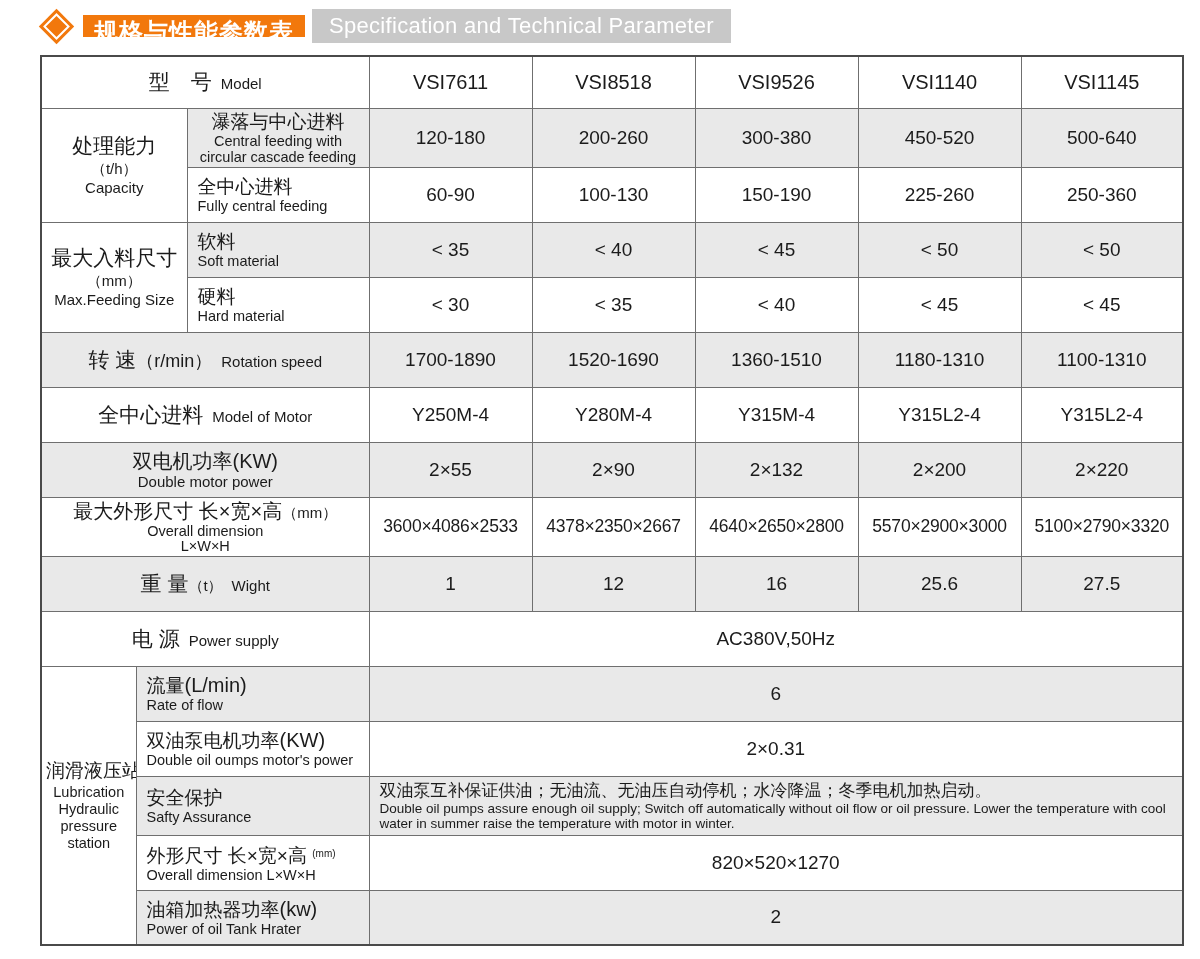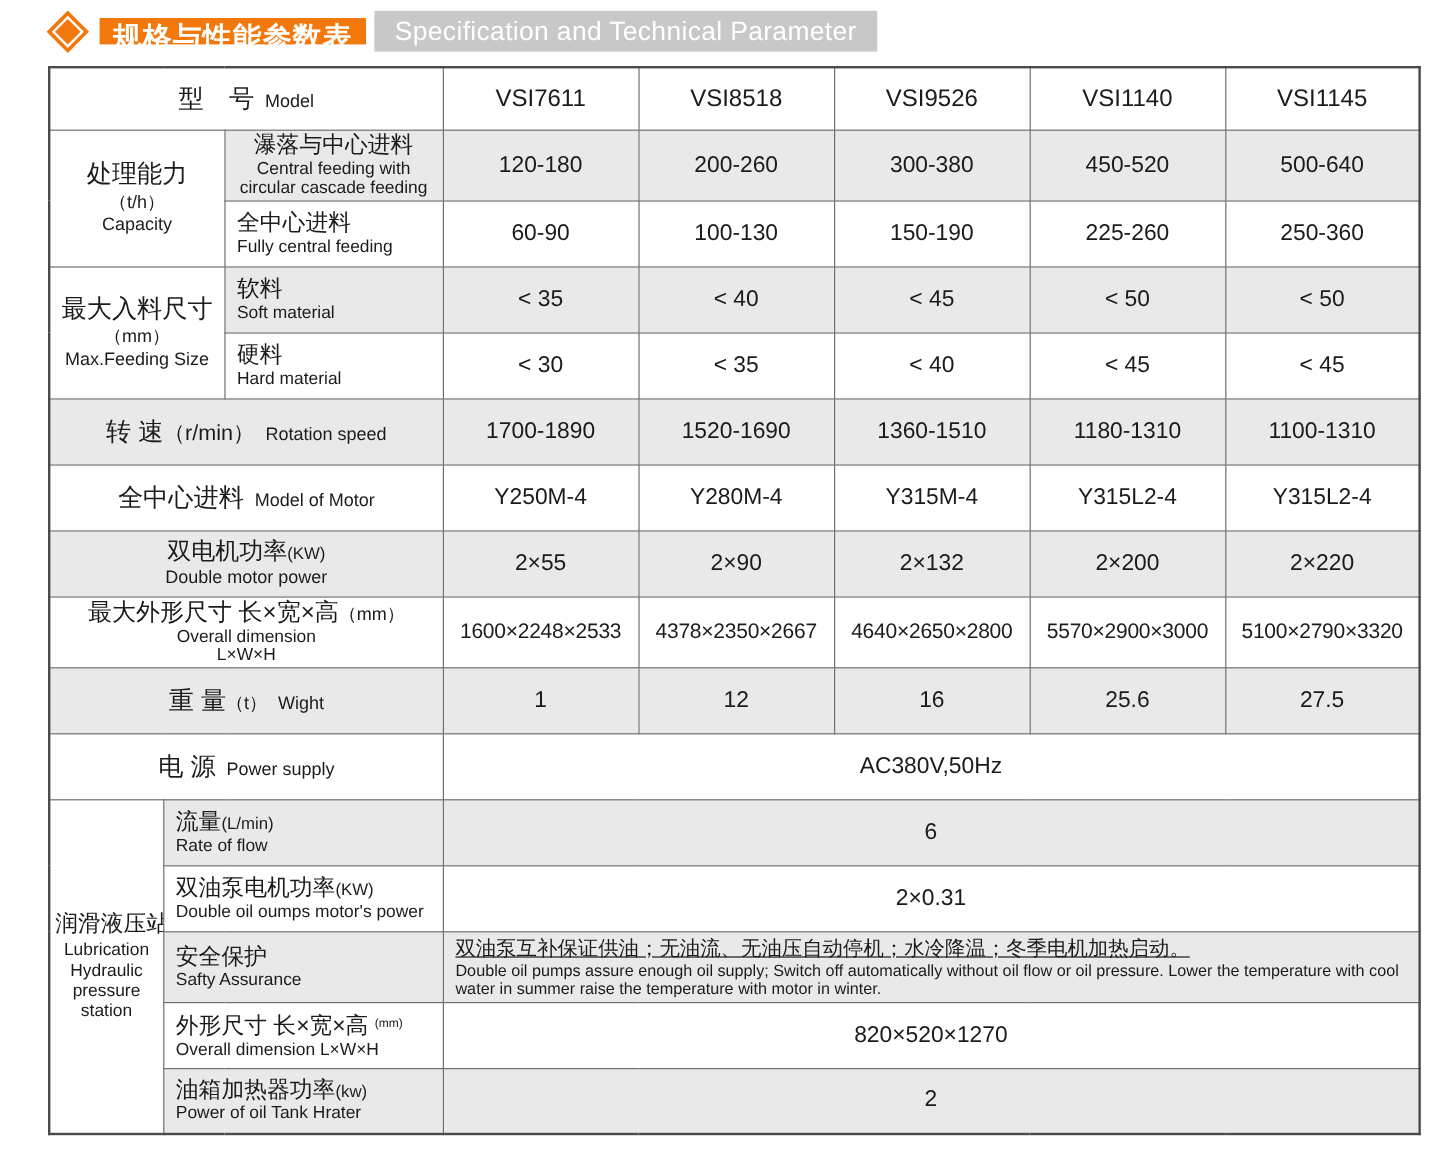--- a/index.html
+++ b/index.html
@@ -30,32 +30,32 @@
   .dim  { font-size:17.5px; padding:2px 0 !important; letter-spacing:-0.2px; }
 
   .grp .zh  { display:block; line-height:26px; }
   .grp .unit{ display:block; line-height:19px; }
   .grp .en  { display:block; line-height:19px; }
 
   .sub { text-align:left !important; padding-left:10px !important; }
   .ctr { text-align:center !important; padding-left:4px !important; }
   .zh2 { font-size:19px; line-height:22px; }
   .en2 { font-size:14.5px; line-height:16px; }
-  .paren { font-size:14px; }
+  .paren { font-size:20px; }
   .sup { font-size:10px; vertical-align:5px; }
 
   .zh2c { font-size:20px; line-height:23px; }
   .en2c { font-size:15px; line-height:17px; }
   .en3  { font-size:14.5px; line-height:15px;text-align:center; }
 
   .lubzh { font-size:19px; line-height:26px; white-space:nowrap; }
   .luben { font-size:14.5px; line-height:17px; }
 
   .safety { text-align:left !important; padding:3px 10px !important; }
-  .saf-zh { font-size:17px; line-height:21px;text-decoration:underline; }
+  .saf-zh { font-size:17px; line-height:21px; }
   .saf-en { font-size:13.5px; line-height:15.5px; }
 </style>
 </head>
 <body>
 
 <div class="page">
 
   <div class="hdr">
     <div class="diamond"></div>
     <div class="hdr-zh">规格与性能参数表</div>
@@ -177,21 +177,21 @@
       <td class="val shade">2×200</td>
       <td class="val shade">2×220</td>
     </tr>
 
     <tr>
       <td colspan="3">
         <div class="zh2c"><span>最大外形尺寸 长×宽×高</span><span class="unit">（mm）</span></div>
         <div class="en3">Overall dimension</div>
         <div class="en3">L×W×H</div>
       </td>
-      <td class="dim">1600×2248×2533</td>
+      <td class="dim">3600×4086×2533</td>
       <td class="dim">4378×2350×2667</td>
       <td class="dim">4640×2650×2800</td>
       <td class="dim">5570×2900×3000</td>
       <td class="dim">5100×2790×3320</td>
     </tr>
 
     <tr>
       <td colspan="3" class="shade">
         <span class="zh">重 量</span><span class="unit">（t）</span><span class="en gap">Wight</span>
       </td>

